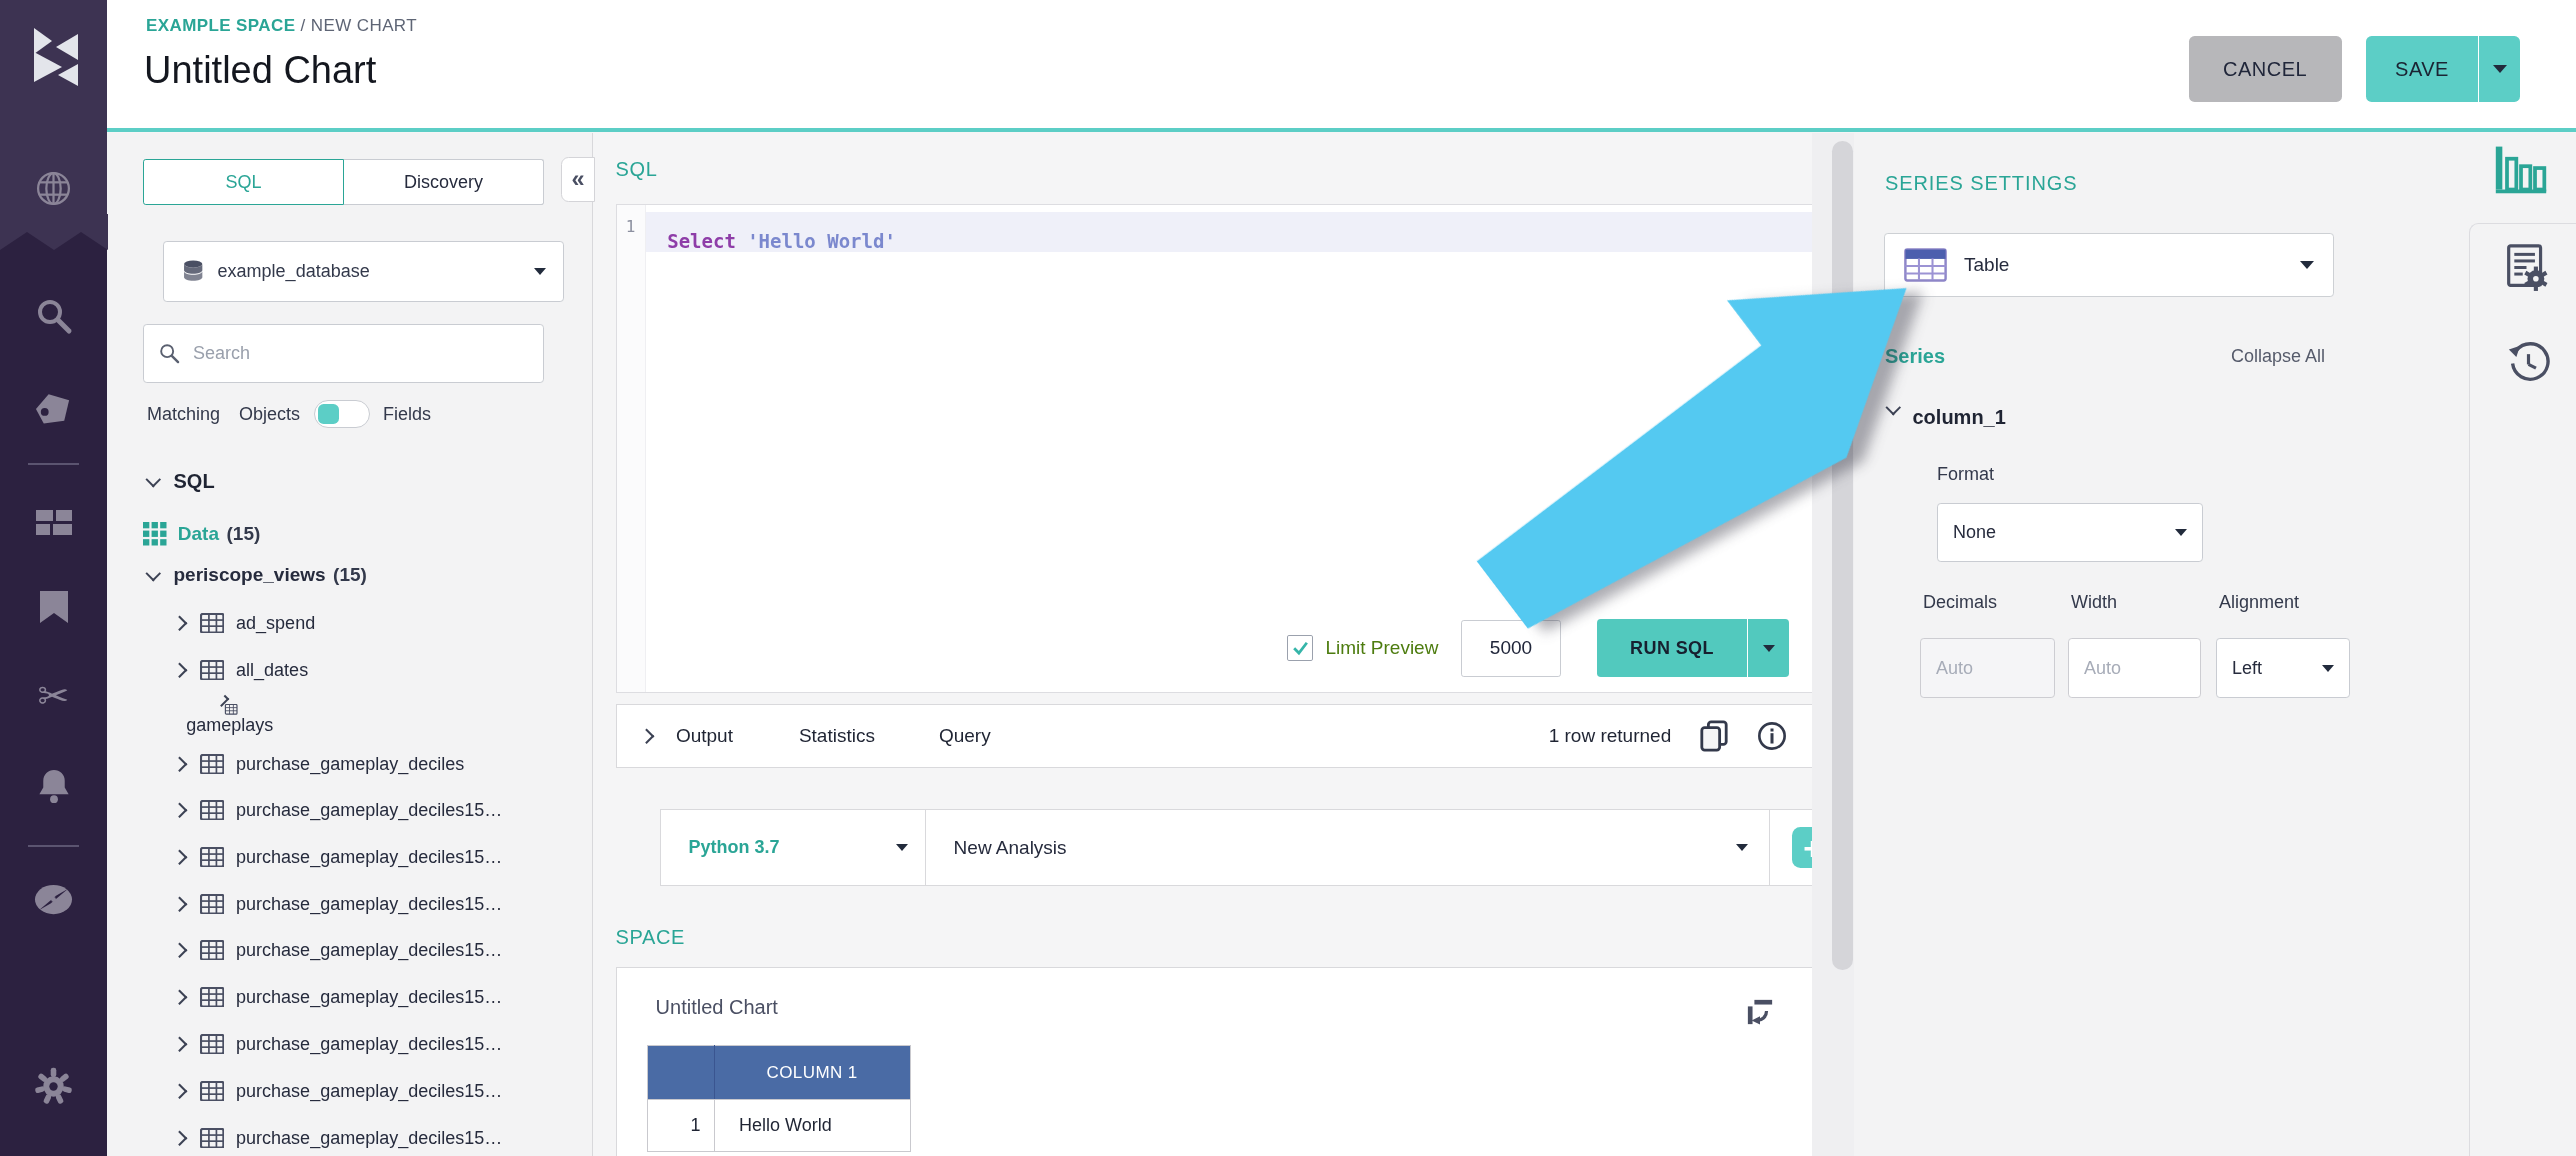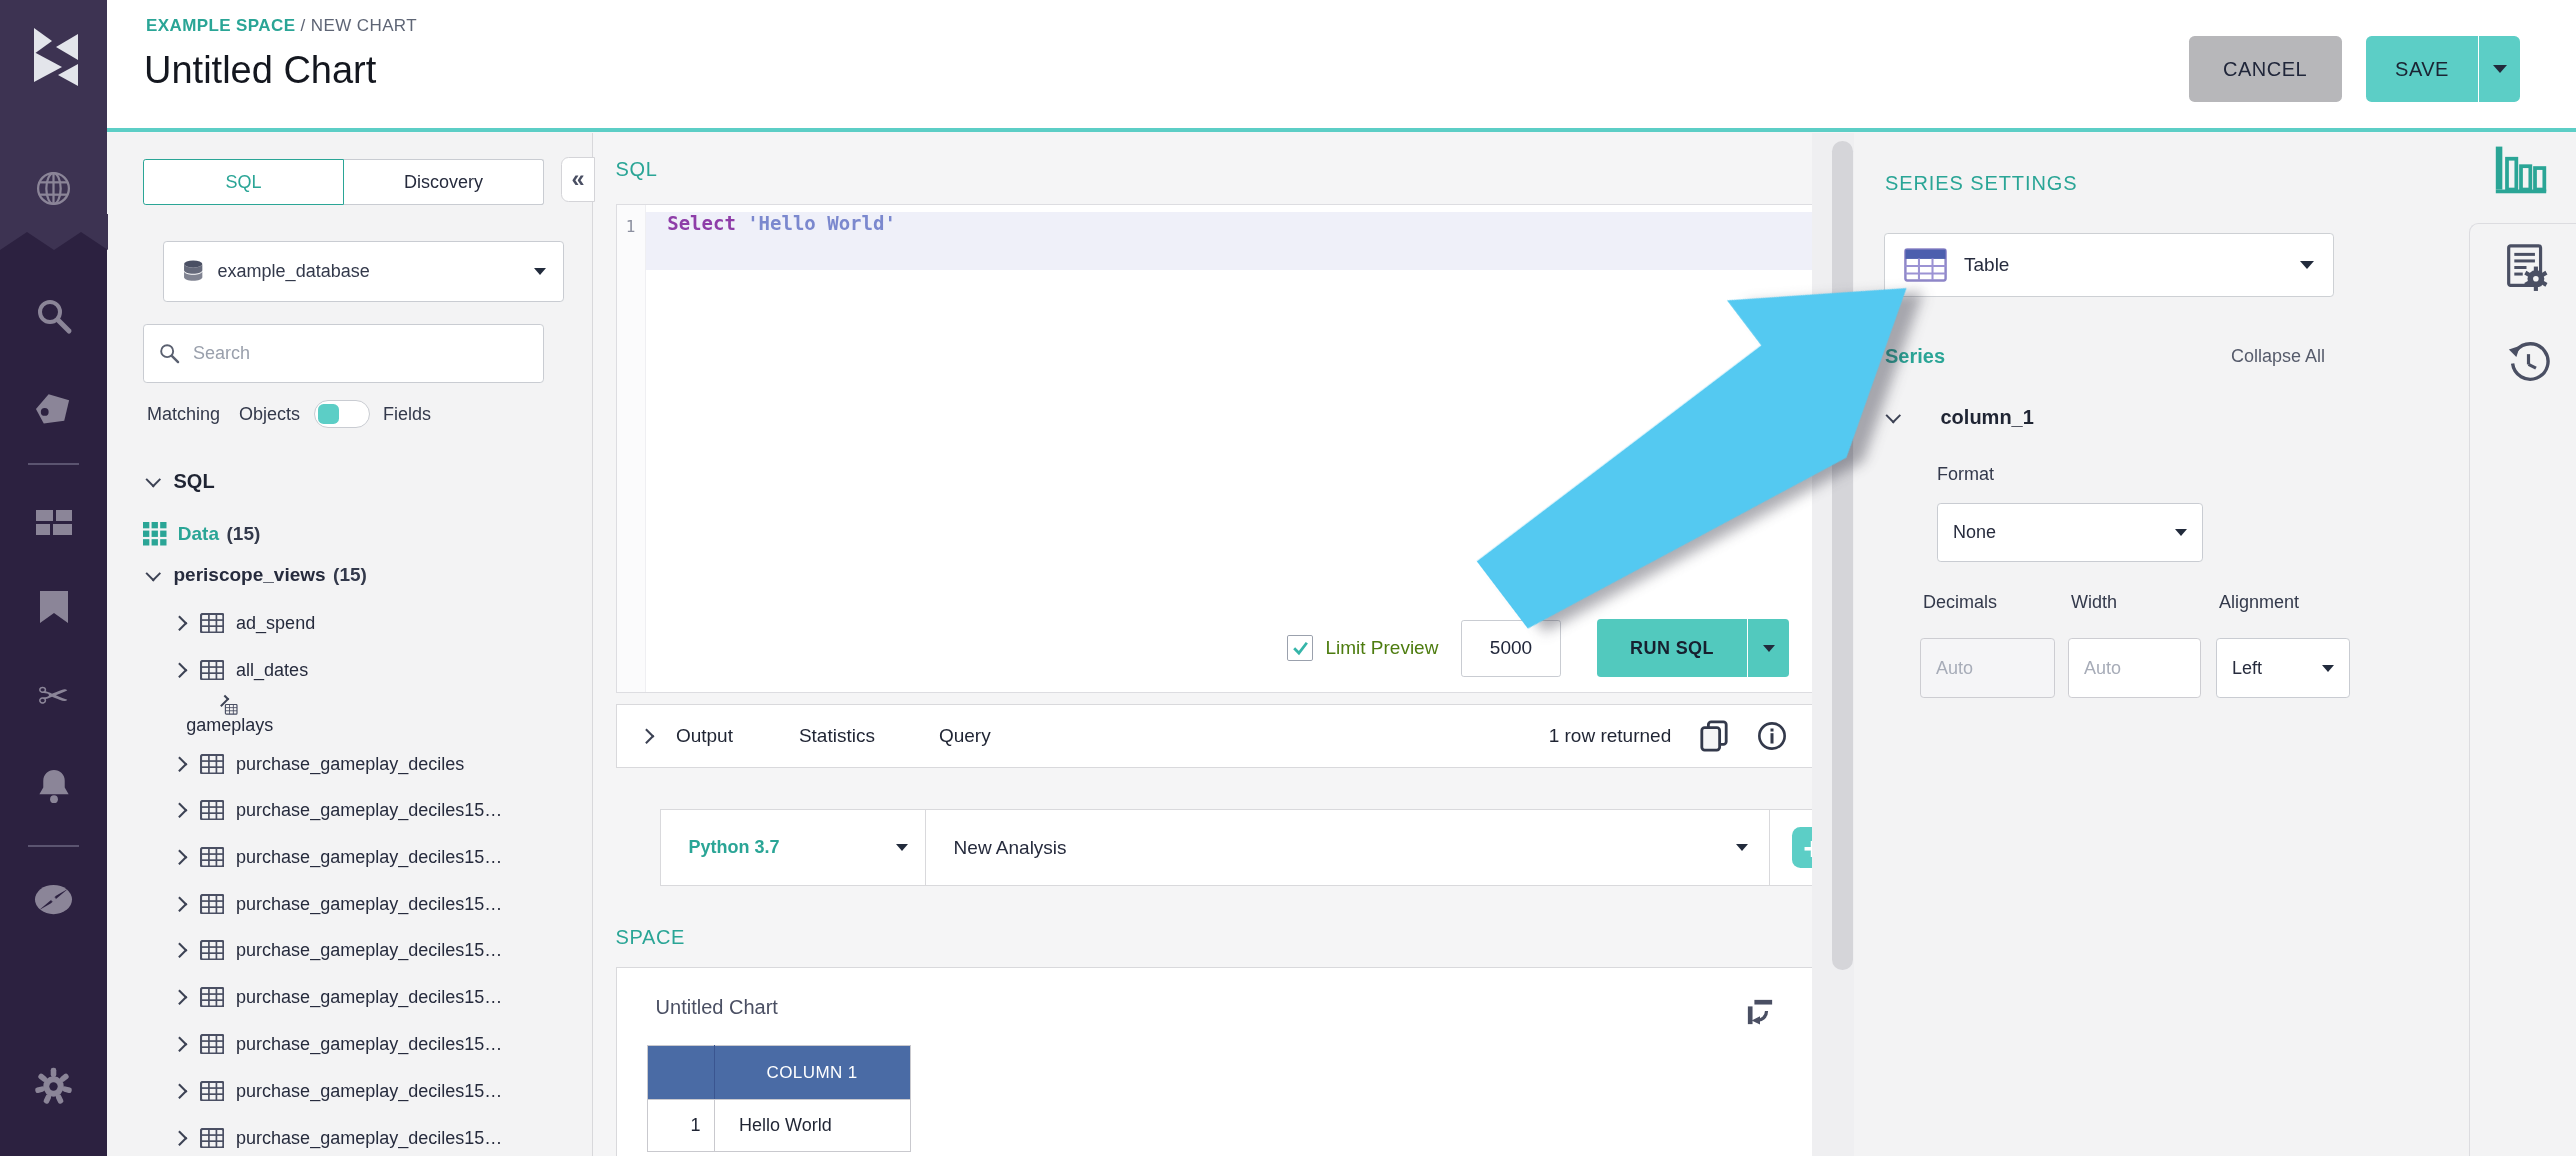--- a/index.html
+++ b/index.html
@@ -65,21 +65,21 @@
   
   .middle{position:absolute;left:593px;top:133px;width:1217px;height:1024px;background:#F5F5F6;}
   .collapse-btn{position:absolute;left:561px;top:157px;width:32px;height:43px;background:#fff;border:0.9px solid #D4D4D8;
                 border-radius:7.5px 0 0 7.5px;display:flex;align-items:center;justify-content:center;z-index:7;cursor:pointer;
                 font-size:23.5px;color:#4A4F63;font-weight:700;}
   .sec-heading{font-size:20px;font-weight:500;letter-spacing:0.6px;color:#2AA596;}
   .mid-sql-heading{position:absolute;left:22.6px;top:25.4px;}
   .editor-card{position:absolute;left:22.6px;top:71px;width:1197px;height:489px;background:#fff;border:0.9px solid #DDDDE1;box-sizing:border-box;}
   .gutter{position:absolute;left:0;top:0;width:28px;height:100%;background:#FBFBFC;border-right:0.9px solid #EFEFF2;}
   .gutter .ln{margin-top:12.2px;text-align:center;font-family:"DejaVu Sans Mono",monospace;font-size:16px;color:#8C90A0;}
-  .code-line{position:absolute;left:29px;right:0;top:6.6px;height:58px;background:#EFF0F9;display:flex;align-items:flex-start;}
+  .code-line{position:absolute;left:29px;right:0;top:6.6px;height:40px;background:#EFF0F9;display:flex;align-items:flex-end;}
   .code-line .kw{font-family:"DejaVu Sans Mono",monospace;font-weight:700;font-size:19px;color:#8E3DA8;margin-left:21.6px;}
   .code-line .str{font-family:"DejaVu Sans Mono",monospace;font-weight:700;font-size:19px;color:#7B88CE;margin-left:11.3px;}
   .limit-row{position:absolute;right:22.6px;bottom:15px;display:flex;align-items:center;}
   .checkbox{width:24.4px;height:24.4px;background:#fff;border:1.9px solid #9BA1AD;border-radius:1.9px;display:flex;align-items:center;justify-content:center;cursor:pointer;}
   .limit-label{font-size:19px;color:#4d7c0f;margin-left:12.2px;}
   .limit-input{width:94px;height:53px;margin-left:22.6px;border:0.9px solid #C9CCD2;border-radius:2.8px;text-align:center;
                font-size:19px;color:#20263A;outline:none;font-family:"Liberation Sans",sans-serif;}
   .run-group{display:flex;height:58px;margin-left:36px;border-radius:3.8px;overflow:hidden;}
   .run-main{width:150px;background:#52C9BE;display:flex;align-items:center;justify-content:center;
             font-size:18px;font-weight:700;letter-spacing:0.4px;color:#17202F;cursor:pointer;}
@@ -120,21 +120,21 @@
   
   .right-panel{position:absolute;left:1854px;top:133px;width:722px;height:1024px;background:#F3F3F4;}
   .rp-heading{position:absolute;left:31px;top:39px;letter-spacing:0.9px;}
   .rp-type-select{position:absolute;left:30px;top:100px;width:450px;height:64px;background:#fff;border:0.9px solid #CDD0D4;border-radius:3.8px;
                   box-sizing:border-box;display:flex;align-items:center;padding:0 19px;cursor:pointer;}
   .rp-type-select .txt{font-size:19px;color:#262B3D;margin-left:17px;}
   .rp-type-select .caret{margin-left:auto;border-left-width:7.5px;border-right-width:7.5px;border-top-width:8.5px;}
   .rp-series-row{position:absolute;left:31px;top:212px;width:440px;display:flex;align-items:center;}
   .rp-series-label{font-size:20px;font-weight:700;color:#2AA596;}
   .rp-collapse{margin-left:auto;font-size:18px;color:#565B6B;cursor:pointer;}
-  .rp-col-row{position:absolute;left:34px;top:273px;display:flex;align-items:center;cursor:pointer;gap:28px;}
+  .rp-col-row{position:absolute;left:34px;top:273px;display:flex;align-items:flex-start;cursor:pointer;}
   .rp-col-name{font-size:20px;font-weight:700;color:#1F2433;margin-left:14px;}
   .rp-label{position:absolute;font-size:18px;color:#33394B;}
   .rp-dd{position:absolute;background:#fff;border:0.9px solid #C9CCD2;border-radius:3.8px;box-sizing:border-box;
          display:flex;align-items:center;padding:0 15px;cursor:pointer;}
   .rp-dd .txt{font-size:18px;color:#262B3D;}
   .rp-dd .caret{margin-left:auto;border-left-width:6.6px;border-right-width:6.6px;border-top-width:7.5px;}
   .rp-input{position:absolute;border:0.9px solid #CDCDD2;border-radius:3.8px;box-sizing:border-box;padding:0 15px;
             font-size:18px;color:#262B3D;outline:none;font-family:"Liberation Sans",sans-serif;}
   .rp-input::placeholder{color:#A7ACB8;}
 

